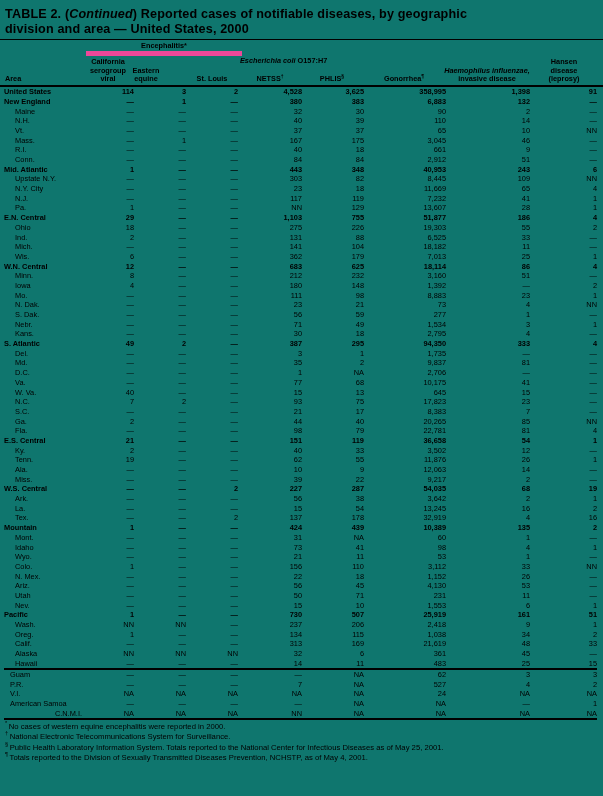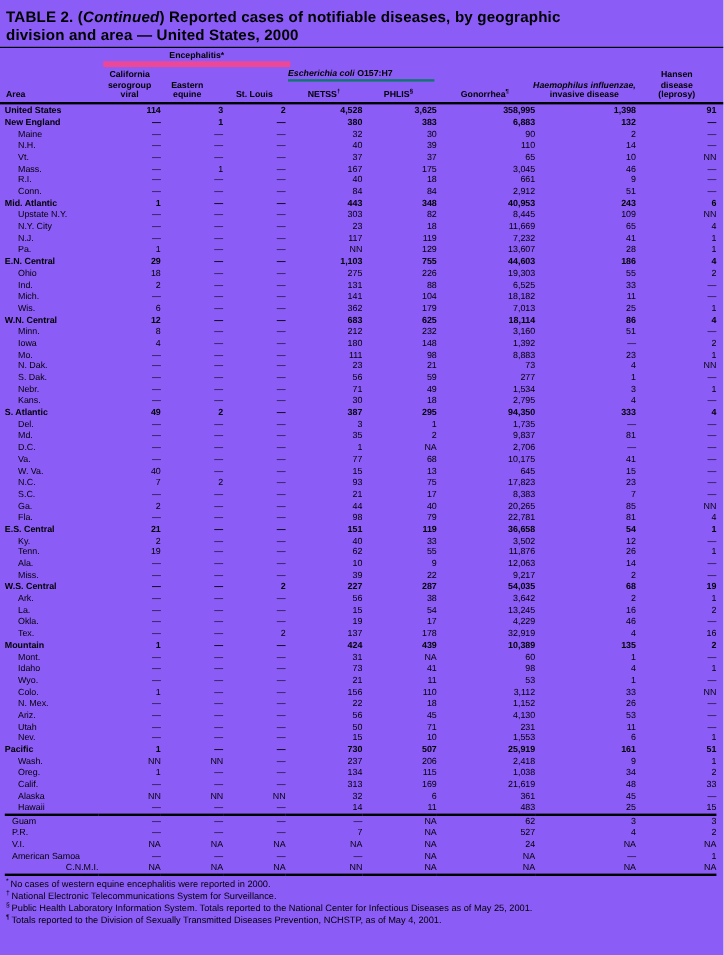--- a/index.html
+++ b/index.html
@@ -1,30 +1,30 @@
 <!DOCTYPE html>
 <html><head>
 <meta charset="utf-8">
 <style>
   * { box-sizing: border-box; }
   html,body { margin:0; padding:0; background:#fff; }
   .page {
-    position:relative; width:603px; height:796px; background:#8b5cf6; color:#000;
+    position:relative; width:603px; height:796px; background:#0f766e; color:#000;
     font-family:"Liberation Sans", sans-serif; overflow:hidden;
   }
   .title { font-weight:bold; font-size:12.6px; line-height:14.5px; padding:7px 4px 0 5px; letter-spacing:0.15px; }
   .title .it { font-style:italic; }
   .title-rule { border-bottom:1.5px solid #000; margin:3px 0 0 0; }
 
   
   .thead { position:relative; height:47px; border-bottom:2.5px solid #000; font-weight:bold; font-size:7.3px; line-height:8.2px; }
   .hcol { position:absolute; bottom:2px; text-align:center; }
   .h-area { left:5px; text-align:left; }
   .h-c1 { left:82px;  width:52px; }
-  .h-c2 { left:130px; width:52px; }
+  .h-c2 { left:120px; width:52px; }
   .h-c3 { left:186px; width:52px; }
   .h-c4 { left:240px; width:60px; }
   .h-c5 { left:302px; width:60px; }
   .h-c6 { left:364px; width:80px; }
   .h-c7 { left:440px; width:94px; }
   .h-c8 { left:541px; width:46px; }
   .group-enceph { position:absolute; top:2px; left:86px; width:156px; text-align:center; border-bottom:5px solid #ec4899; padding-bottom:1px; }
   .group-ecoli  { position:absolute; top:17px; left:240px; width:122px; text-align:left; border-bottom:2px solid #0f766e; padding-bottom:1px; }
   .it { font-style:italic; }
   .thead sup { font-size:5px; line-height:0; }
@@ -229,21 +229,21 @@
           <td class="val">28</td>
           <td class="val">1</td>
         </tr>
         <tr class="region">
           <td class="area">E.N. Central</td>
           <td class="val">29</td>
           <td class="val">—</td>
           <td class="val">—</td>
           <td class="val">1,103</td>
           <td class="val">755</td>
-          <td class="val">44,603</td>
+          <td class="val">51,877</td>
           <td class="val">186</td>
           <td class="val">4</td>
         </tr>
         <tr class="state">
           <td class="area">Ohio</td>
           <td class="val">18</td>
           <td class="val">—</td>
           <td class="val">—</td>
           <td class="val">275</td>
           <td class="val">226</td>
@@ -562,31 +562,20 @@
         <tr class="state">
           <td class="area">La.</td>
           <td class="val">—</td>
           <td class="val">—</td>
           <td class="val">—</td>
           <td class="val">15</td>
           <td class="val">54</td>
           <td class="val">13,245</td>
           <td class="val">16</td>
           <td class="val">2</td>
-        </tr>
-        <tr class="state">
-          <td class="area">Okla.</td>
-          <td class="val">—</td>
-          <td class="val">—</td>
-          <td class="val">—</td>
-          <td class="val">19</td>
-          <td class="val">17</td>
-          <td class="val">4,229</td>
-          <td class="val">46</td>
-          <td class="val">—</td>
         </tr>
         <tr class="state">
           <td class="area">Tex.</td>
           <td class="val">—</td>
           <td class="val">—</td>
           <td class="val">2</td>
           <td class="val">137</td>
           <td class="val">178</td>
           <td class="val">32,919</td>
           <td class="val">4</td>

